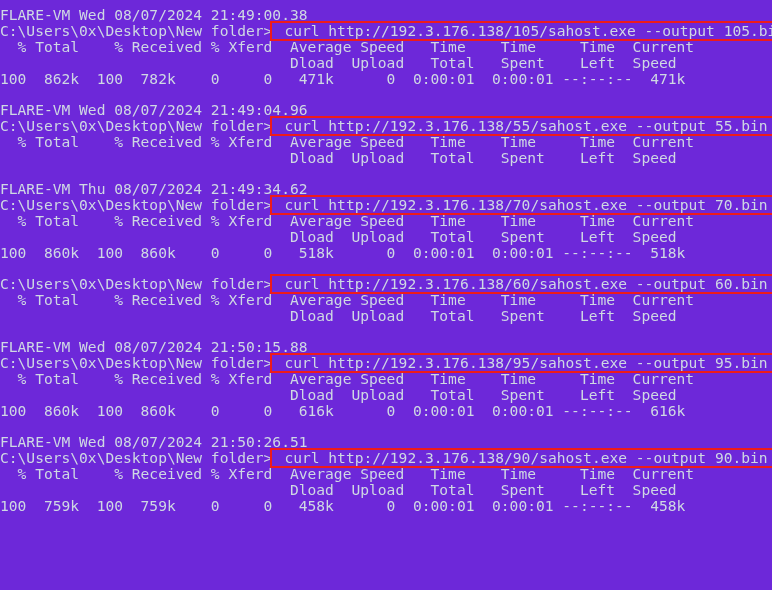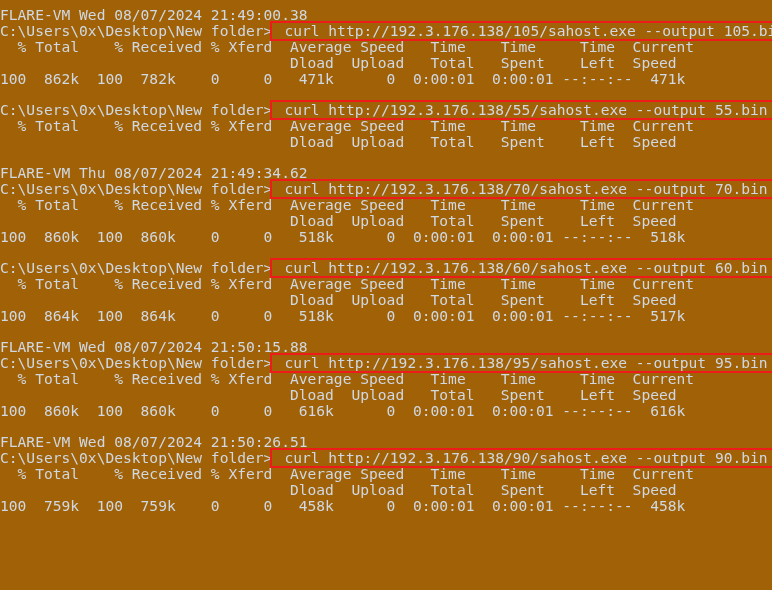--- a/index.html
+++ b/index.html
@@ -11,21 +11,21 @@
     width: 772px;
     height: 590px;
     overflow: hidden;
     font-family: "DejaVu Sans Mono", "Liberation Mono", monospace;
   }
 
   #terminal {
     position: relative;
     width: 772px;
     height: 590px;
-    background: #a16207;
+    background: #6d28d9;
     color: #cfd8e3;
     font-family: "DejaVu Sans Mono", "Liberation Mono", monospace;
     font-size: 14.6px;
     line-height: 16px;
     padding-top: 7px;
     box-sizing: border-box;
   }
 
   .block {
     position: relative;
@@ -66,38 +66,38 @@
 <div id="terminal">
     <div class="block">
       <div class="line">FLARE-VM Wed 08/07/2024 21:49:00.38</div>
       <div class="cmdline"><span>C:\Users\0x\Desktop\New folder&gt;</span><span class="cmd-highlight">curl http://192.3.176.138/105/sahost.exe --output 105.bin</span></div>
       <div class="line">  % Total    % Received % Xferd  Average Speed   Time    Time     Time  Current</div>
       <div class="line">                                 Dload  Upload   Total   Spent    Left  Speed</div>
       <div class="line">100  862k  100  782k    0     0   471k      0  0:00:01  0:00:01 --:--:--  471k</div>
       <div class="line blank"> </div>
     </div>
     <div class="block">
+      <div class="line">FLARE-VM Wed 08/07/2024 21:49:04.96</div>
       <div class="cmdline"><span>C:\Users\0x\Desktop\New folder&gt;</span><span class="cmd-highlight">curl http://192.3.176.138/55/sahost.exe --output 55.bin</span></div>
       <div class="line">  % Total    % Received % Xferd  Average Speed   Time    Time     Time  Current</div>
       <div class="line">                                 Dload  Upload   Total   Spent    Left  Speed</div>
       <div class="line blank"> </div>
     </div>
     <div class="block">
       <div class="line">FLARE-VM Thu 08/07/2024 21:49:34.62</div>
       <div class="cmdline"><span>C:\Users\0x\Desktop\New folder&gt;</span><span class="cmd-highlight">curl http://192.3.176.138/70/sahost.exe --output 70.bin</span></div>
       <div class="line">  % Total    % Received % Xferd  Average Speed   Time    Time     Time  Current</div>
       <div class="line">                                 Dload  Upload   Total   Spent    Left  Speed</div>
       <div class="line">100  860k  100  860k    0     0   518k      0  0:00:01  0:00:01 --:--:--  518k</div>
       <div class="line blank"> </div>
     </div>
     <div class="block">
       <div class="cmdline"><span>C:\Users\0x\Desktop\New folder&gt;</span><span class="cmd-highlight">curl http://192.3.176.138/60/sahost.exe --output 60.bin</span></div>
       <div class="line">  % Total    % Received % Xferd  Average Speed   Time    Time     Time  Current</div>
       <div class="line">                                 Dload  Upload   Total   Spent    Left  Speed</div>
-      <div class="line">100  864k  100  864k    0     0   518k      0  0:00:01  0:00:01 --:--:--  517k</div>
       <div class="line blank"> </div>
     </div>
     <div class="block">
       <div class="line">FLARE-VM Wed 08/07/2024 21:50:15.88</div>
       <div class="cmdline"><span>C:\Users\0x\Desktop\New folder&gt;</span><span class="cmd-highlight">curl http://192.3.176.138/95/sahost.exe --output 95.bin</span></div>
       <div class="line">  % Total    % Received % Xferd  Average Speed   Time    Time     Time  Current</div>
       <div class="line">                                 Dload  Upload   Total   Spent    Left  Speed</div>
       <div class="line">100  860k  100  860k    0     0   616k      0  0:00:01  0:00:01 --:--:--  616k</div>
       <div class="line blank"> </div>
     </div>

